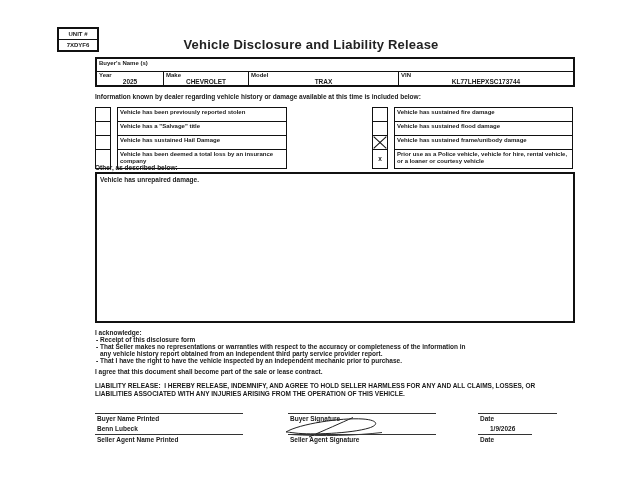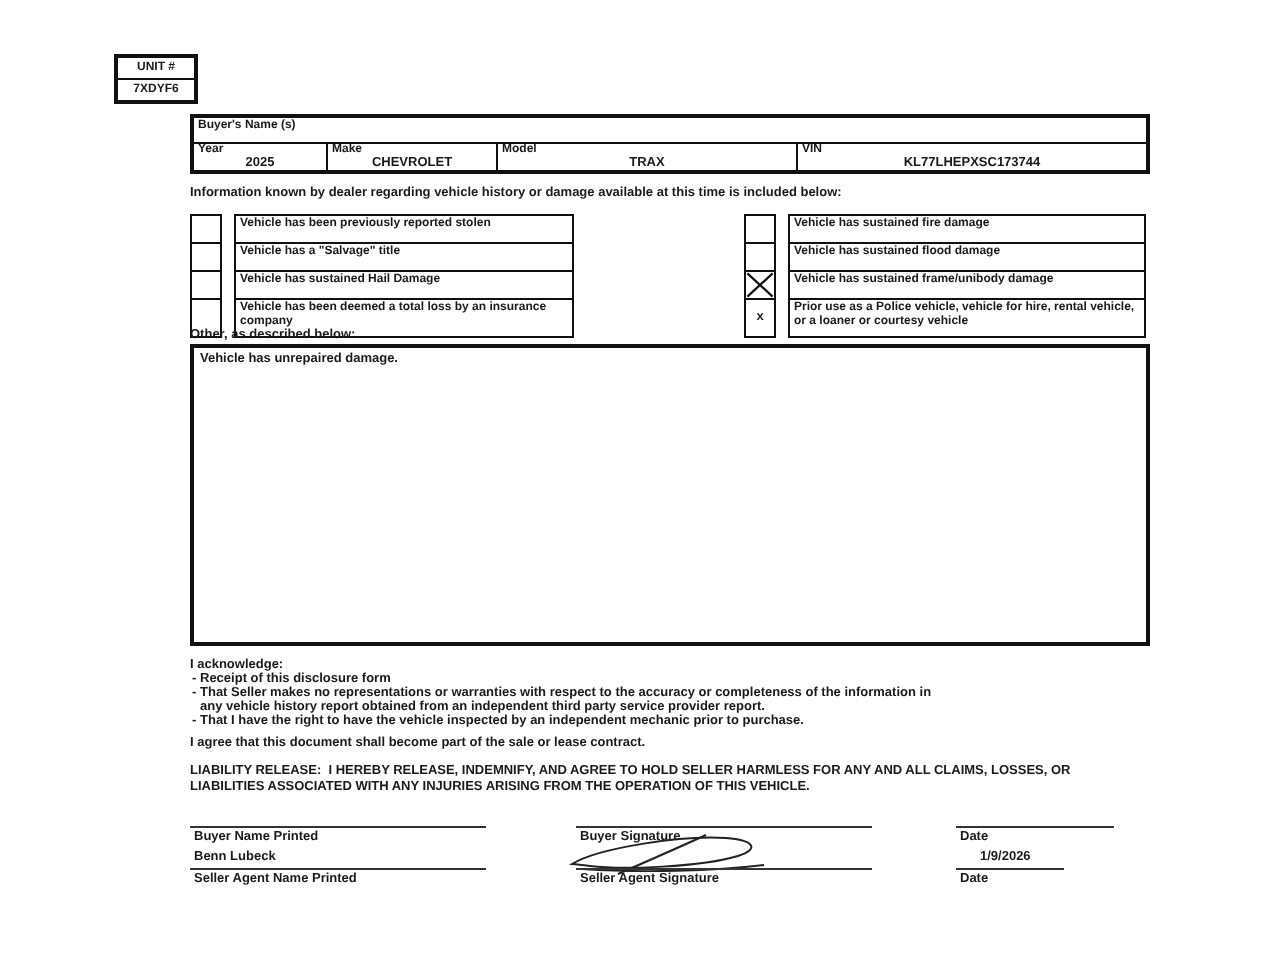--- a/index.html
+++ b/index.html
@@ -69,20 +69,21 @@
 </head>
 <body>
 
 <div class="page">
 
   <div class="unit-box">
     <div class="cell">UNIT #</div>
     <div class="cell">7XDYF6</div>
   </div>
 
+  <div class="title">Vehicle Disclosure and Liability Release</div>
 
   <div class="vtable">
     <div class="buyer-row">Buyer's Name (s)</div>
     <div class="cols">
       <div class="vcell" style="width:67px">
         <span class="vlabel">Year</span>
         <span class="vvalue">2025</span>
       </div>
       <div class="vcell" style="width:85px">
         <span class="vlabel">Make</span>

